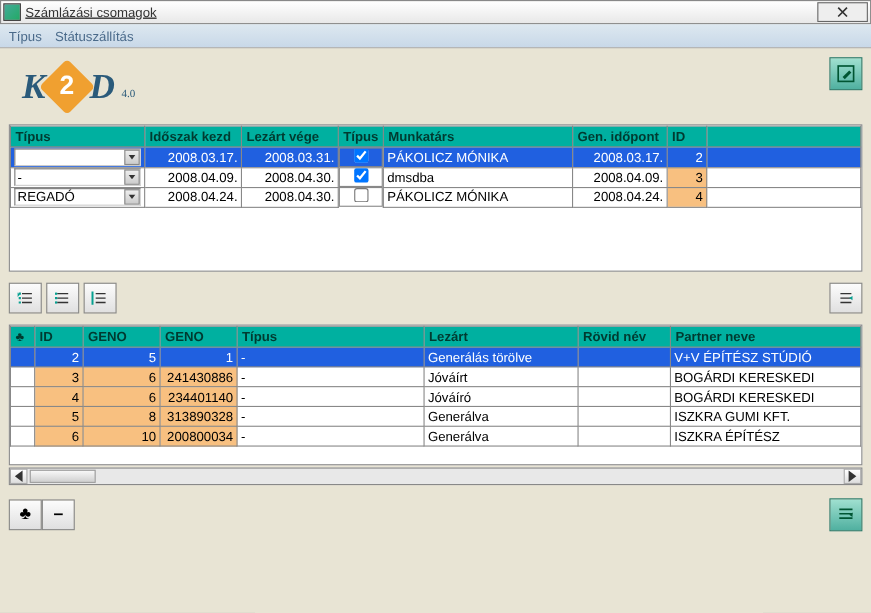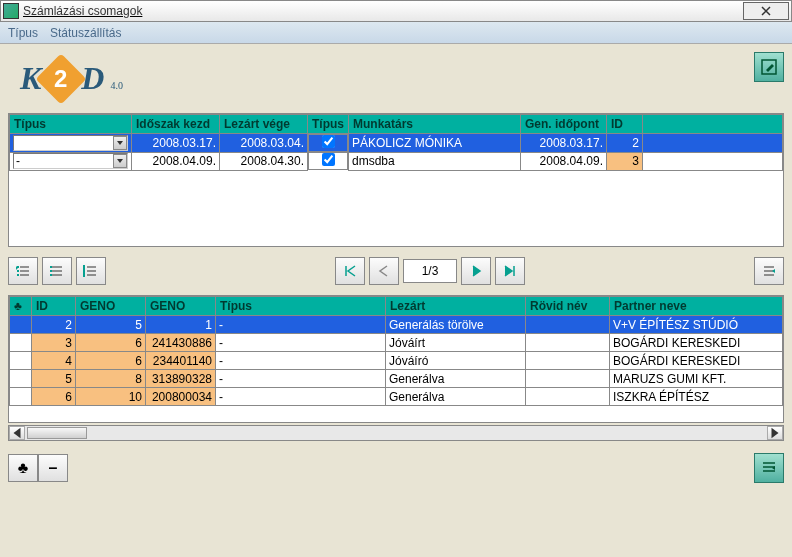--- a/index.html
+++ b/index.html
@@ -120,21 +120,21 @@
               <div class="dd">
                 <span class="dd-txt">-</span>
                 <span class="dd-arrow">
                   <svg viewBox="0 0 8 8">
                     <path d="M1 2l3 4 3-4z" fill="#333"></path>
                   </svg>
                 </span>
               </div>
             </td>
             <td class="rt">2008.03.17.</td>
-            <td class="rt">2008.03.04.</td>
+            <td class="rt">2008.03.31.</td>
             <td class="chk">
               <input type="checkbox" checked="" style="">
             </td>
             <td>PÁKOLICZ MÓNIKA</td>
             <td class="rt">2008.03.17.</td>
             <td class="rt ">2</td>
             <td></td>
           </tr>
           <tr>
             <td>
@@ -148,20 +148,41 @@
               </div>
             </td>
             <td class="rt">2008.04.09.</td>
             <td class="rt">2008.04.30.</td>
             <td class="chk">
               <input type="checkbox" checked="" style="">
             </td>
             <td>dmsdba</td>
             <td class="rt">2008.04.09.</td>
             <td class="rt id-cell">3</td>
+            <td></td>
+          </tr>
+          <tr>
+            <td>
+              <div class="dd">
+                <span class="dd-txt">REGADÓ</span>
+                <span class="dd-arrow">
+                  <svg viewBox="0 0 8 8">
+                    <path d="M1 2l3 4 3-4z" fill="#333"></path>
+                  </svg>
+                </span>
+              </div>
+            </td>
+            <td class="rt">2008.04.24.</td>
+            <td class="rt">2008.04.30.</td>
+            <td class="chk">
+              <input type="checkbox" style="">
+            </td>
+            <td>PÁKOLICZ MÓNIKA</td>
+            <td class="rt">2008.04.24.</td>
+            <td class="rt id-cell">4</td>
             <td></td>
           </tr>
         </tbody>
     </table>
   </div>
 
   <div class="nav-row">
     <div class="nav-left">
       <div class="navbtn">
           <svg viewBox="0 0 16 16">
@@ -178,43 +199,20 @@
             <rect x="1" y="11" width="2" height="2" fill="#06a090"></rect>
           </svg>
         </div>
       <div class="navbtn">
           <svg viewBox="0 0 16 16">
             <path d="M4 4h9M4 8h9M4 12h9" stroke="#333" stroke-width="1.2"></path>
             <path d="M1 2v12" stroke="#06a090" stroke-width="2"></path>
           </svg>
         </div>
     </div>
-    <div class="nav-center">
-      <div class="navbtn">
-          <svg viewBox="0 0 16 16">
-            <path d="M4 3v10M13 3L6 8l7 5" stroke="#06a090" stroke-width="1.5" fill="none"></path>
-          </svg>
-        </div>
-      <div class="navbtn">
-          <svg viewBox="0 0 16 16">
-            <path d="M11 3L4 8l7 5" stroke="#888" stroke-width="1.5" fill="none"></path>
-          </svg>
-        </div>
-      <div class="page-ind">1/3</div>
-      <div class="navbtn">
-          <svg viewBox="0 0 16 16">
-            <path d="M5 3l7 5-7 5" stroke="#06a090" stroke-width="1.5" fill="#06a090"></path>
-          </svg>
-        </div>
-      <div class="navbtn">
-          <svg viewBox="0 0 16 16">
-            <path d="M12 3v10M3 3l7 5-7 5" stroke="#06a090" stroke-width="1.5" fill="#06a090"></path>
-          </svg>
-        </div>
-    </div>
     <div class="nav-right">
       <div class="navbtn">
           <svg viewBox="0 0 16 16">
             <path d="M3 4h10M3 8h10M3 12h10" stroke="#333" stroke-width="1.2"></path>
             <path d="M14 6l-3 2 3 2" fill="#06a090"></path>
           </svg>
         </div>
     </div>
   </div>
 
@@ -264,21 +262,21 @@
             <td>BOGÁRDI KERESKEDI</td>
           </tr>
           <tr>
             <td></td>
             <td class="rt c-orange">5</td>
             <td class="rt c-orange">8</td>
             <td class="rt c-orange">313890328</td>
             <td>-</td>
             <td>Generálva</td>
             <td></td>
-            <td>MARUZS GUMI KFT.</td>
+            <td>ISZKRA GUMI KFT.</td>
           </tr>
           <tr>
             <td></td>
             <td class="rt c-orange">6</td>
             <td class="rt c-orange">10</td>
             <td class="rt c-orange">200800034</td>
             <td>-</td>
             <td>Generálva</td>
             <td></td>
             <td>ISZKRA ÉPÍTÉSZ</td>

